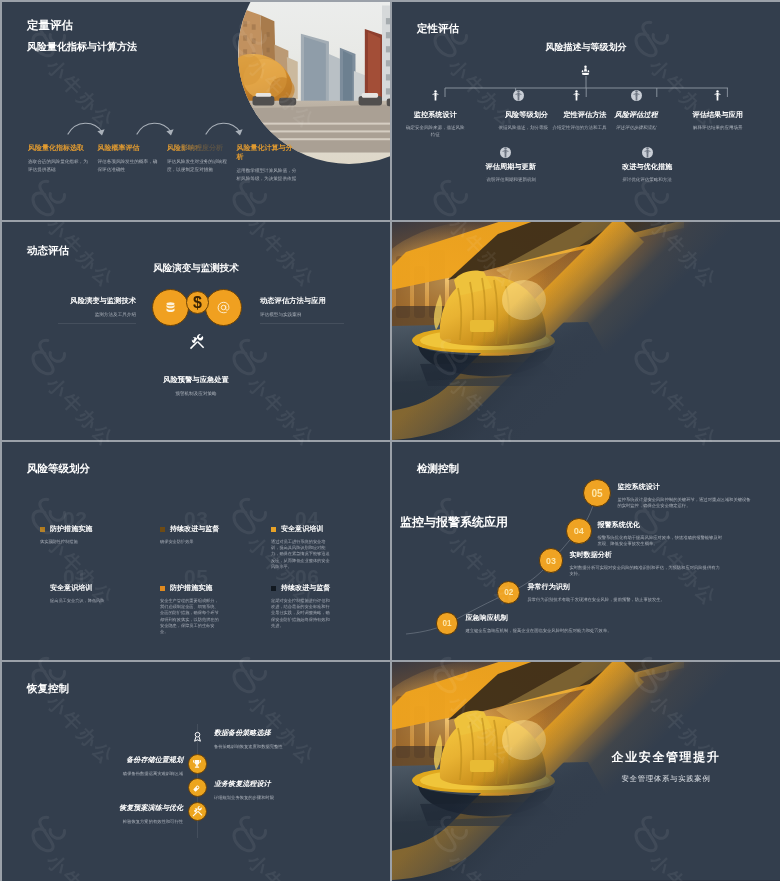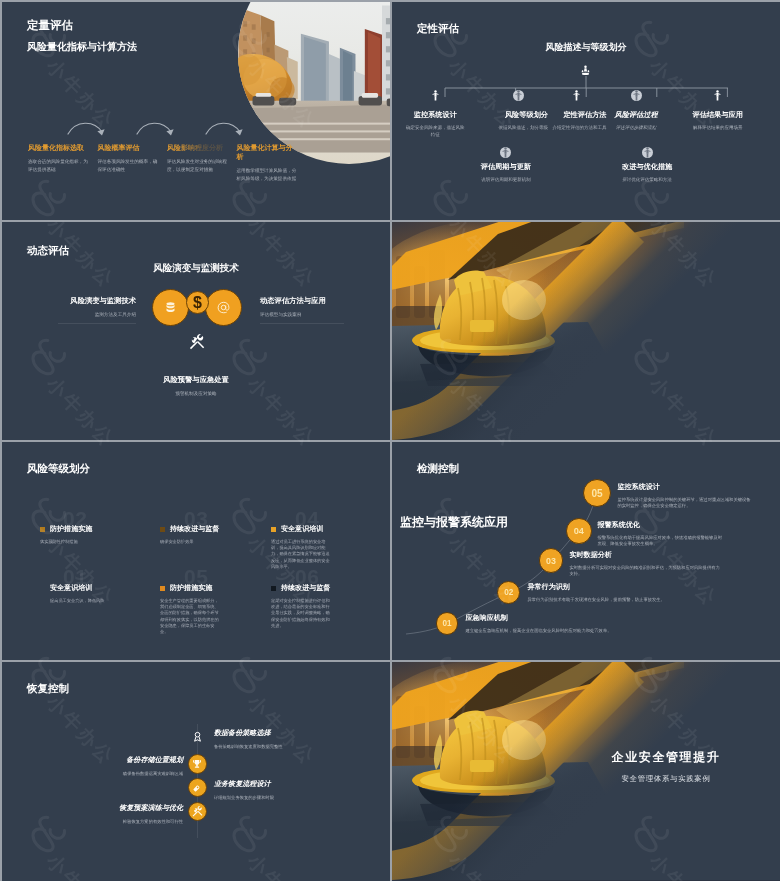--- a/index.html
+++ b/index.html
@@ -362,21 +362,21 @@
               <rect x="5.3" y="13" width="3.4" height="8" rx="0.6"></rect>
               <path d="M1.2 8.2 l2.6 -1 v1.8 l-2.6 1z"></path>
               <path d="M12.8 8.2 l-2.6 -1 v1.8 l2.6 1z"></path>
             </svg>
           </div>
           <div class="s2-h">评估结果与应用</div>
           <div class="s2-b">解释评估结果的应用场景</div>
         </div>
       </div>
   <div class="s2-nodes2">
-        <div class="s2-node" style="left: 113.9px;">
+        <div class="s2-node" style="left: 113.9px; text-align: right;">
           <div class="s2-dot">
             <svg width="7" height="11" viewBox="0 0 14 22" fill="#6b7380">
               <circle cx="7" cy="3" r="2.4"></circle>
               <path d="M4.4 6 h5.2 l-0.7 7.5 h-3.8 z"></path>
               <rect x="5.3" y="13" width="3.4" height="8" rx="0.6"></rect>
               <path d="M1.2 8.2 l2.6 -1 v1.8 l-2.6 1z"></path>
               <path d="M12.8 8.2 l-2.6 -1 v1.8 l2.6 1z"></path>
             </svg>
           </div>
           <div class="s2-h">评估周期与更新</div>

